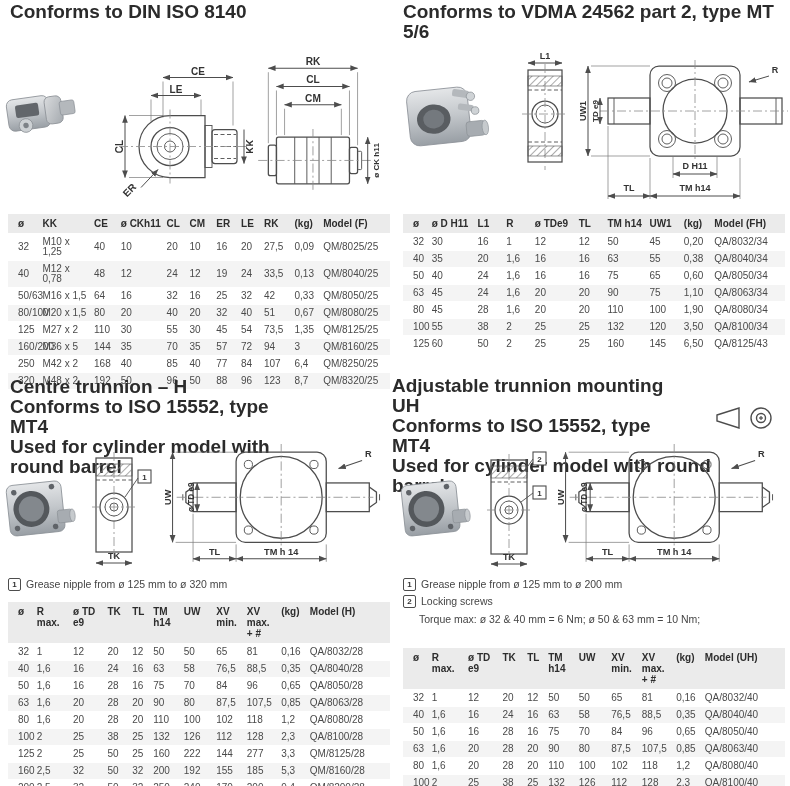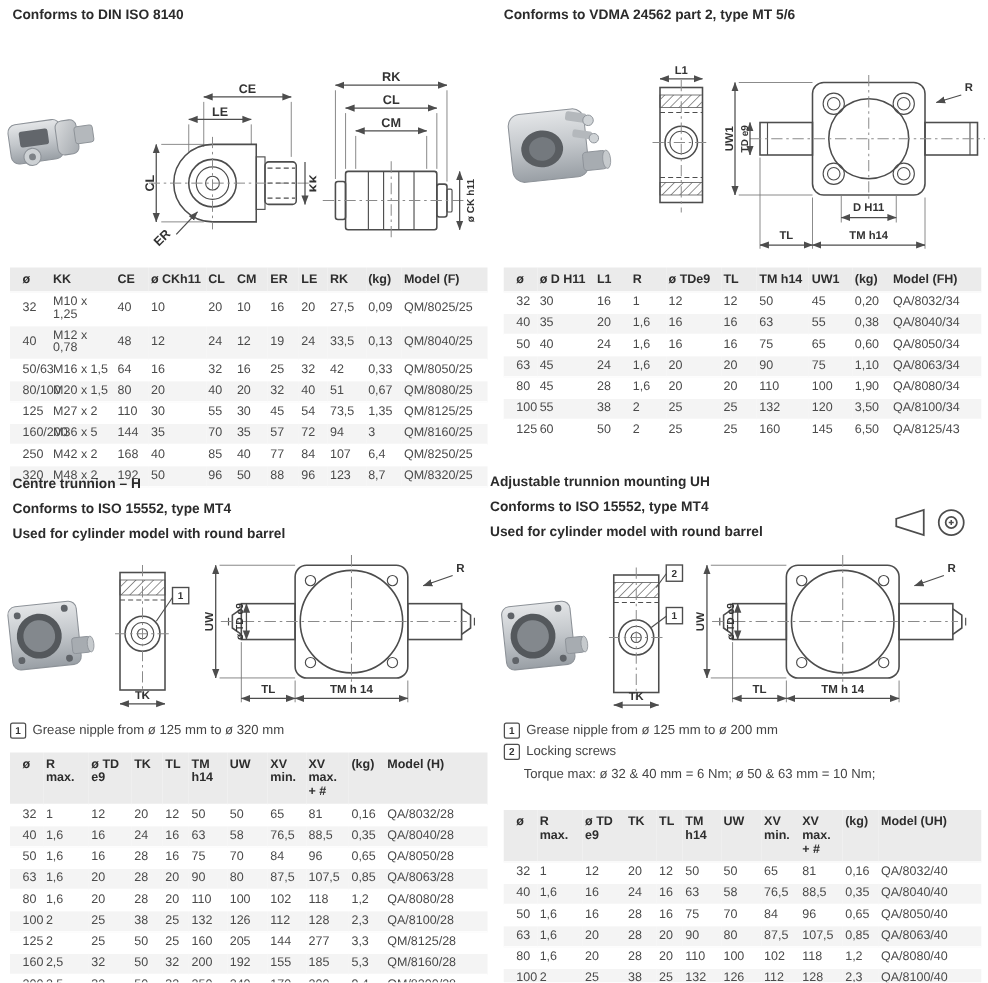--- a/index.html
+++ b/index.html
@@ -1,19 +1,19 @@
 <!DOCTYPE html>
 <html><head>
 <meta charset="utf-8">
 <style>
   html,body{margin:0;padding:0;background:#fff;}
   .page{position:relative;width:790px;height:786px;background:#fff;overflow:hidden;
         font-family:"Liberation Sans",sans-serif;color:#2e2e2e;}
   .abs{position:absolute;}
-  .sec-title{font-size:11px;font-weight:700;color:#2b2b2b;line-height:20px;}
+  .sec-title{font-size:19px;font-weight:700;color:#2b2b2b;line-height:20px;}
   .gray-note{font-size:10.5px;color:#767676;line-height:15px;text-align:right;}
   .note-line{font-size:10.5px;color:#454545;display:flex;align-items:flex-start;}
   .marker{display:inline-block;width:11px;height:11px;border:1.2px solid #4d4d4d;border-radius:2px;
           font-size:8px;font-weight:700;line-height:11px;text-align:center;margin-right:5px;color:#333;flex:0 0 auto;}
   .torque{font-size:10.5px;color:#454545;line-height:16px;}
   table.dim-table{border-collapse:collapse;table-layout:fixed;width:382px;font-size:10px;color:#4a4a4a;}
   table.dim-table th{background:#ebebeb;font-weight:700;color:#2d2d2d;text-align:left;
      padding:4px 2px;vertical-align:top;white-space:pre-line;line-height:11px;border-bottom:1px solid #fff;}
   table.dim-table td{padding:3px 2px;border-bottom:1px solid #fff;line-height:10px;}
   table.dim-table th:first-child,table.dim-table td:first-child{padding-left:10px;}
@@ -633,21 +633,21 @@
           <td>2,3</td>
           <td>QA/8100/28</td>
         </tr>
         <tr>
           <td>125</td>
           <td>2</td>
           <td>25</td>
           <td>50</td>
           <td>25</td>
           <td>160</td>
-          <td>205</td>
+          <td>222</td>
           <td>144</td>
           <td>277</td>
           <td>3,3</td>
           <td>QM/8125/28</td>
         </tr>
         <tr>
           <td>160</td>
           <td>2,5</td>
           <td>32</td>
           <td>50</td>

